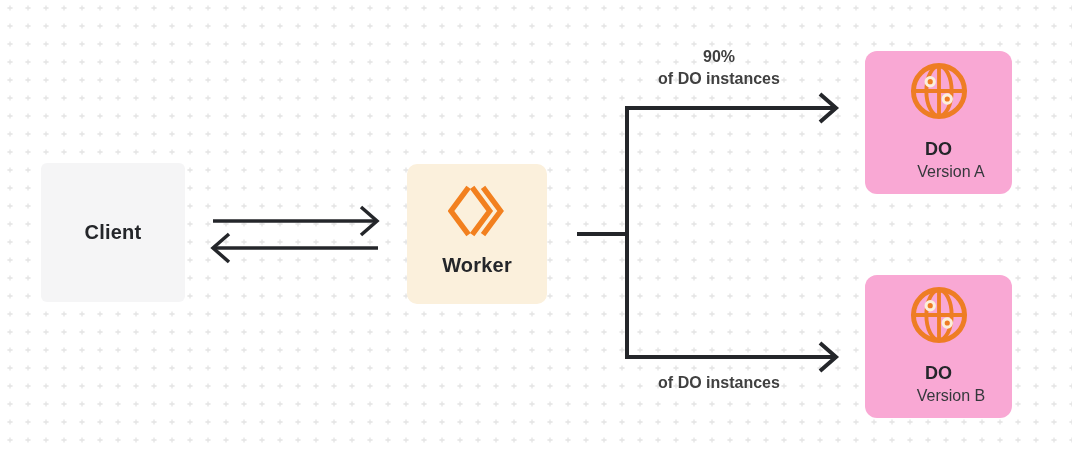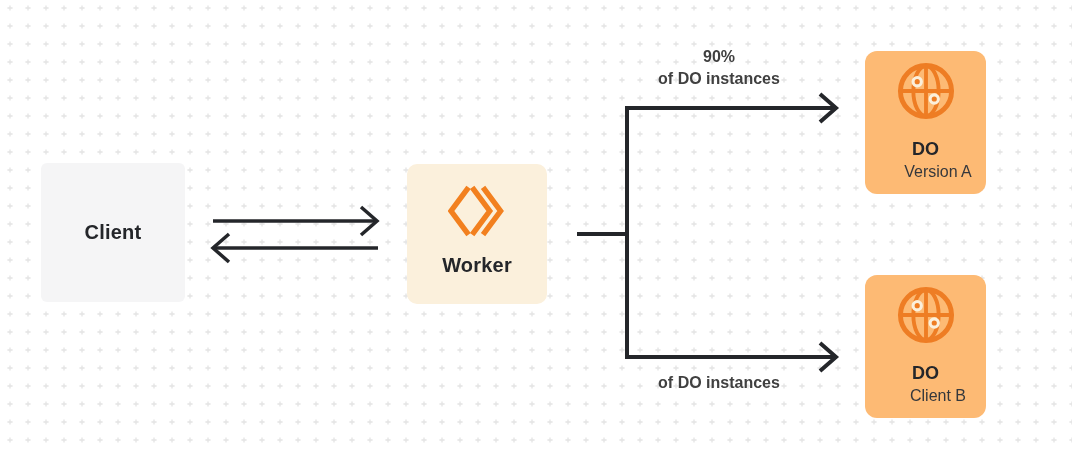--- a/index.html
+++ b/index.html
@@ -37,22 +37,22 @@
   }
   .node-worker {
     left: 407px; top: 164px;
     width: 140px; height: 140px;
     background: #fbf0dc;
     border-radius: 10px;
     justify-content: flex-start;
     padding-top: 20px;
   }
   .node-do {
-    width: 121px; height: 143px;
-    background: #fdba74;
+    width: 147px; height: 143px;
+    background: #f9a8d4;
     border-radius: 12px;
     justify-content: flex-start;
     padding-top: 9px;
   }
   .node-do-a { left: 865px; top: 51px; }
   .node-do-b { left: 865px; top: 275px; }
   .node-label {
     font-size: 20px;
     font-weight: bold;
     color: #24262a;
@@ -157,21 +157,21 @@
   <div class="node node-do node-do-b">
     <svg class="icon-box" width="62" height="62" viewBox="0 0 48 48" fill="none" aria-hidden="true">
       <circle cx="24" cy="24" r="19.8" stroke="#ee7d24" stroke-width="3.8"></circle>
       <path d="M24 4.8 V43.2" stroke="#ee7d24" stroke-width="3"></path>
       <ellipse cx="24" cy="24" rx="9.8" ry="19.4" stroke="#ee7d24" stroke-width="3"></ellipse>
       <path d="M4.8 24 H43.2" stroke="#ee7d24" stroke-width="3"></path>
       <circle cx="17.2" cy="16.8" r="3.2" fill="#ee7d24" stroke="#fbf0dc" stroke-width="2.4"></circle>
       <circle cx="30.4" cy="30.2" r="3.2" fill="#ee7d24" stroke="#fbf0dc" stroke-width="2.4"></circle>
     </svg>
     <span class="do-title">DO</span>
-    <span class="do-subtitle">Client B</span>
+    <span class="do-subtitle">Version B</span>
   </div>
 
   <div class="edge-label edge-label-top">
     <div>90%</div>
     <div>of DO instances</div>
   </div>
   <div class="edge-label edge-label-bottom">
     <div>of DO instances</div>
   </div>
 

